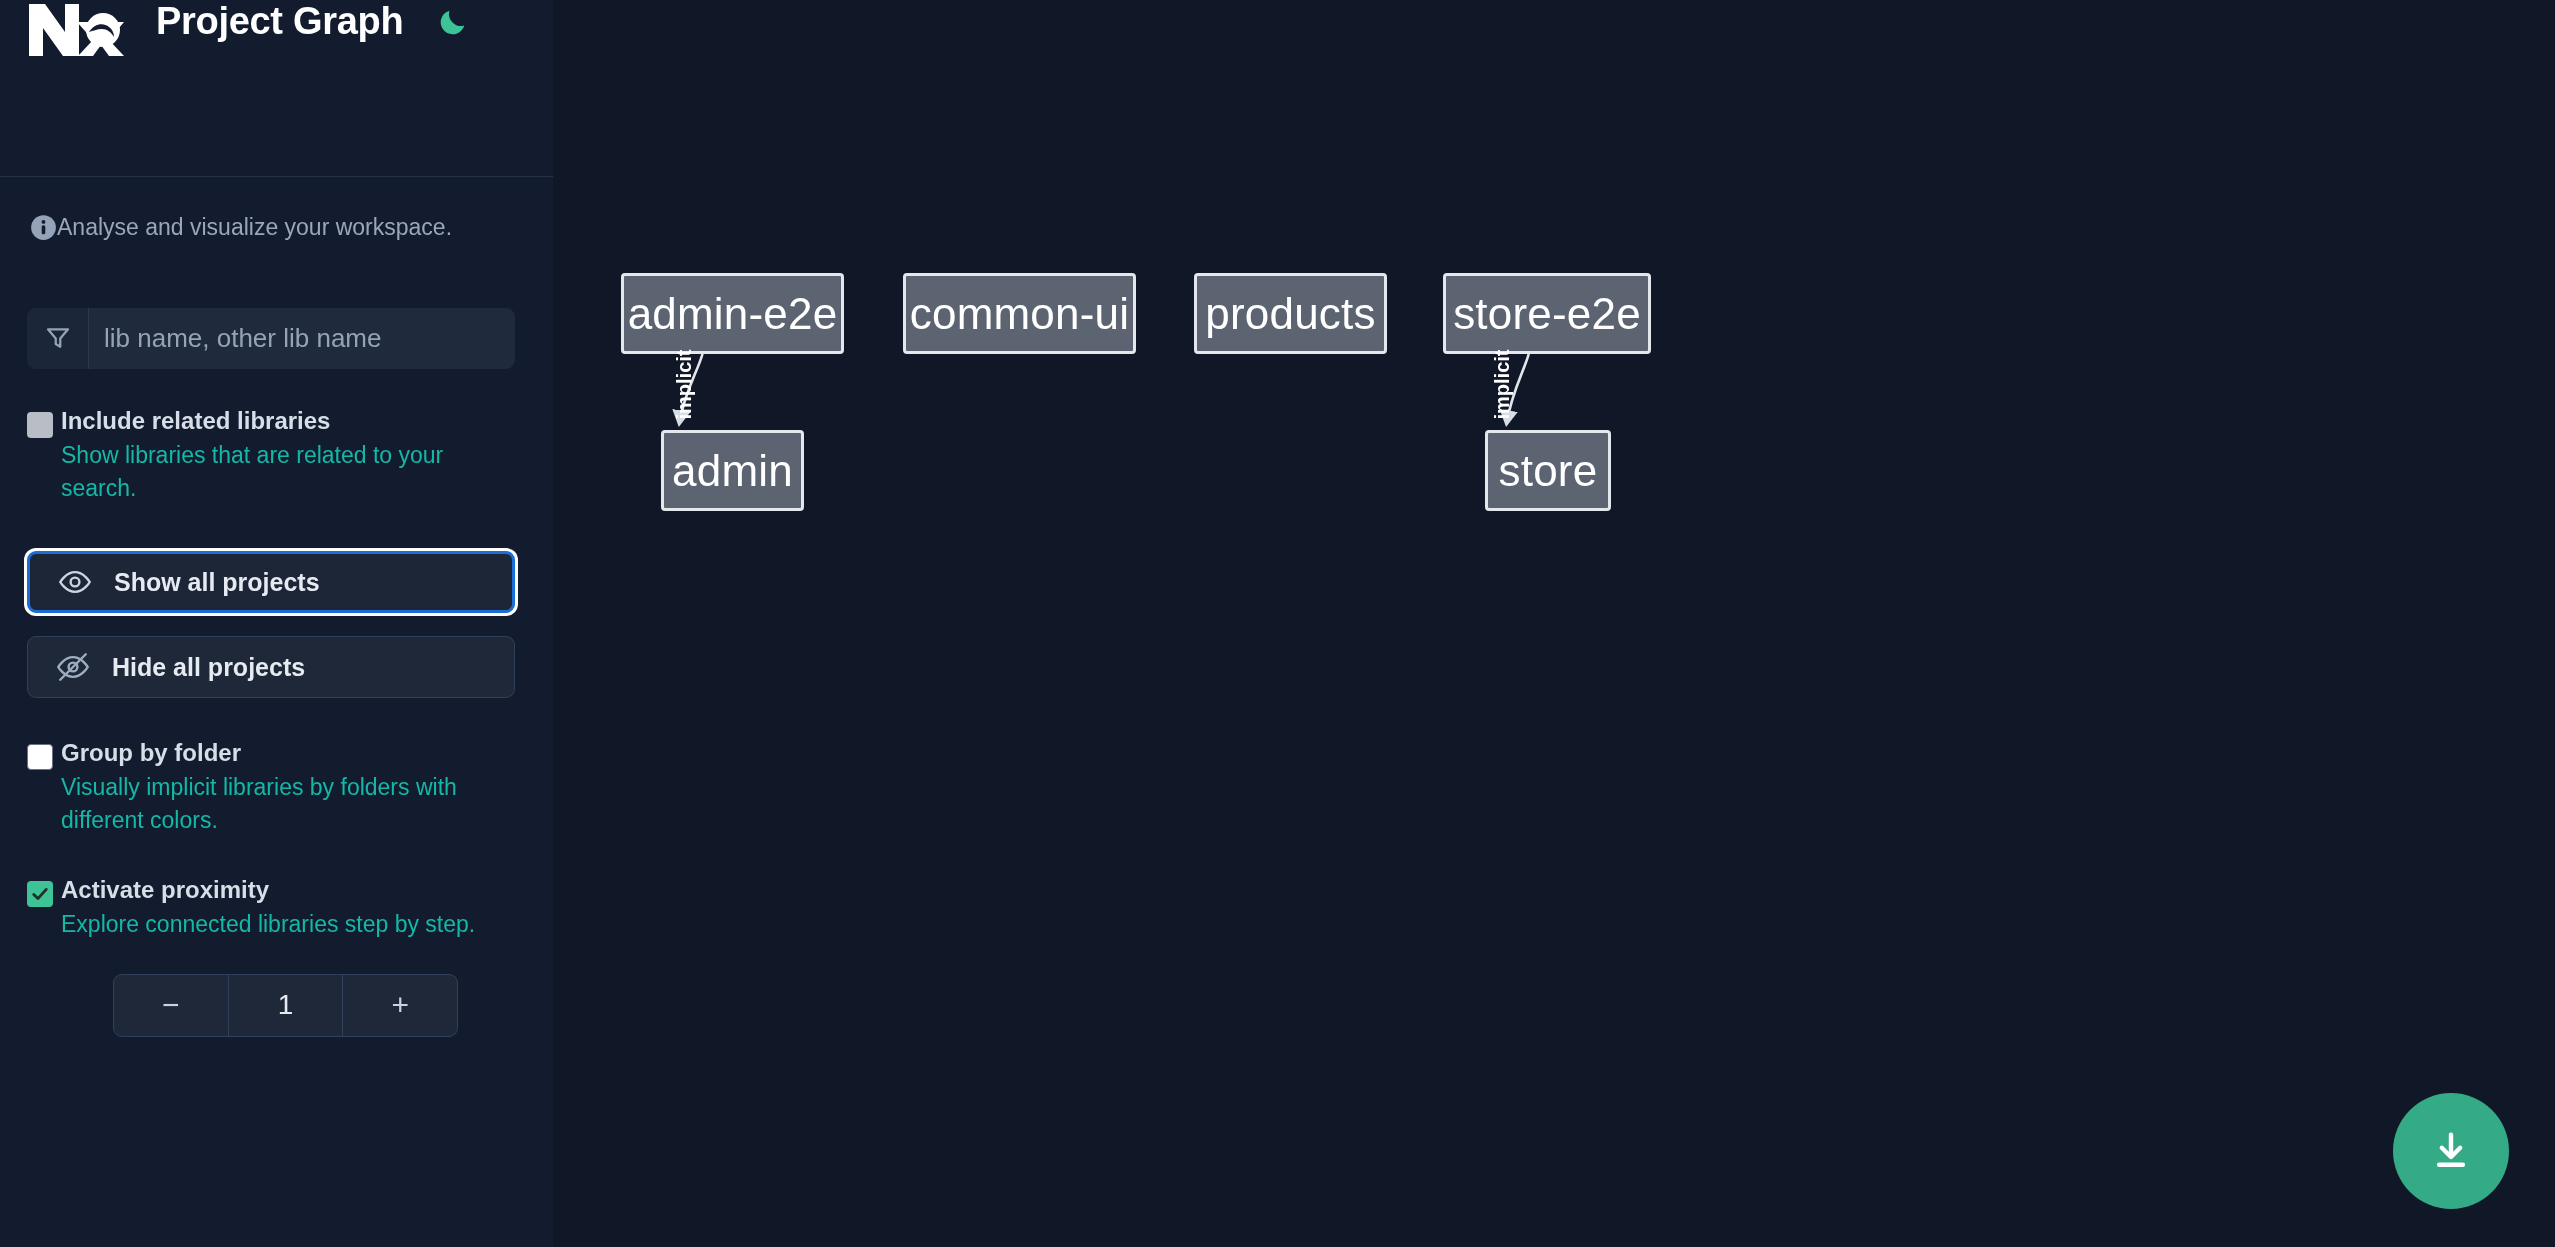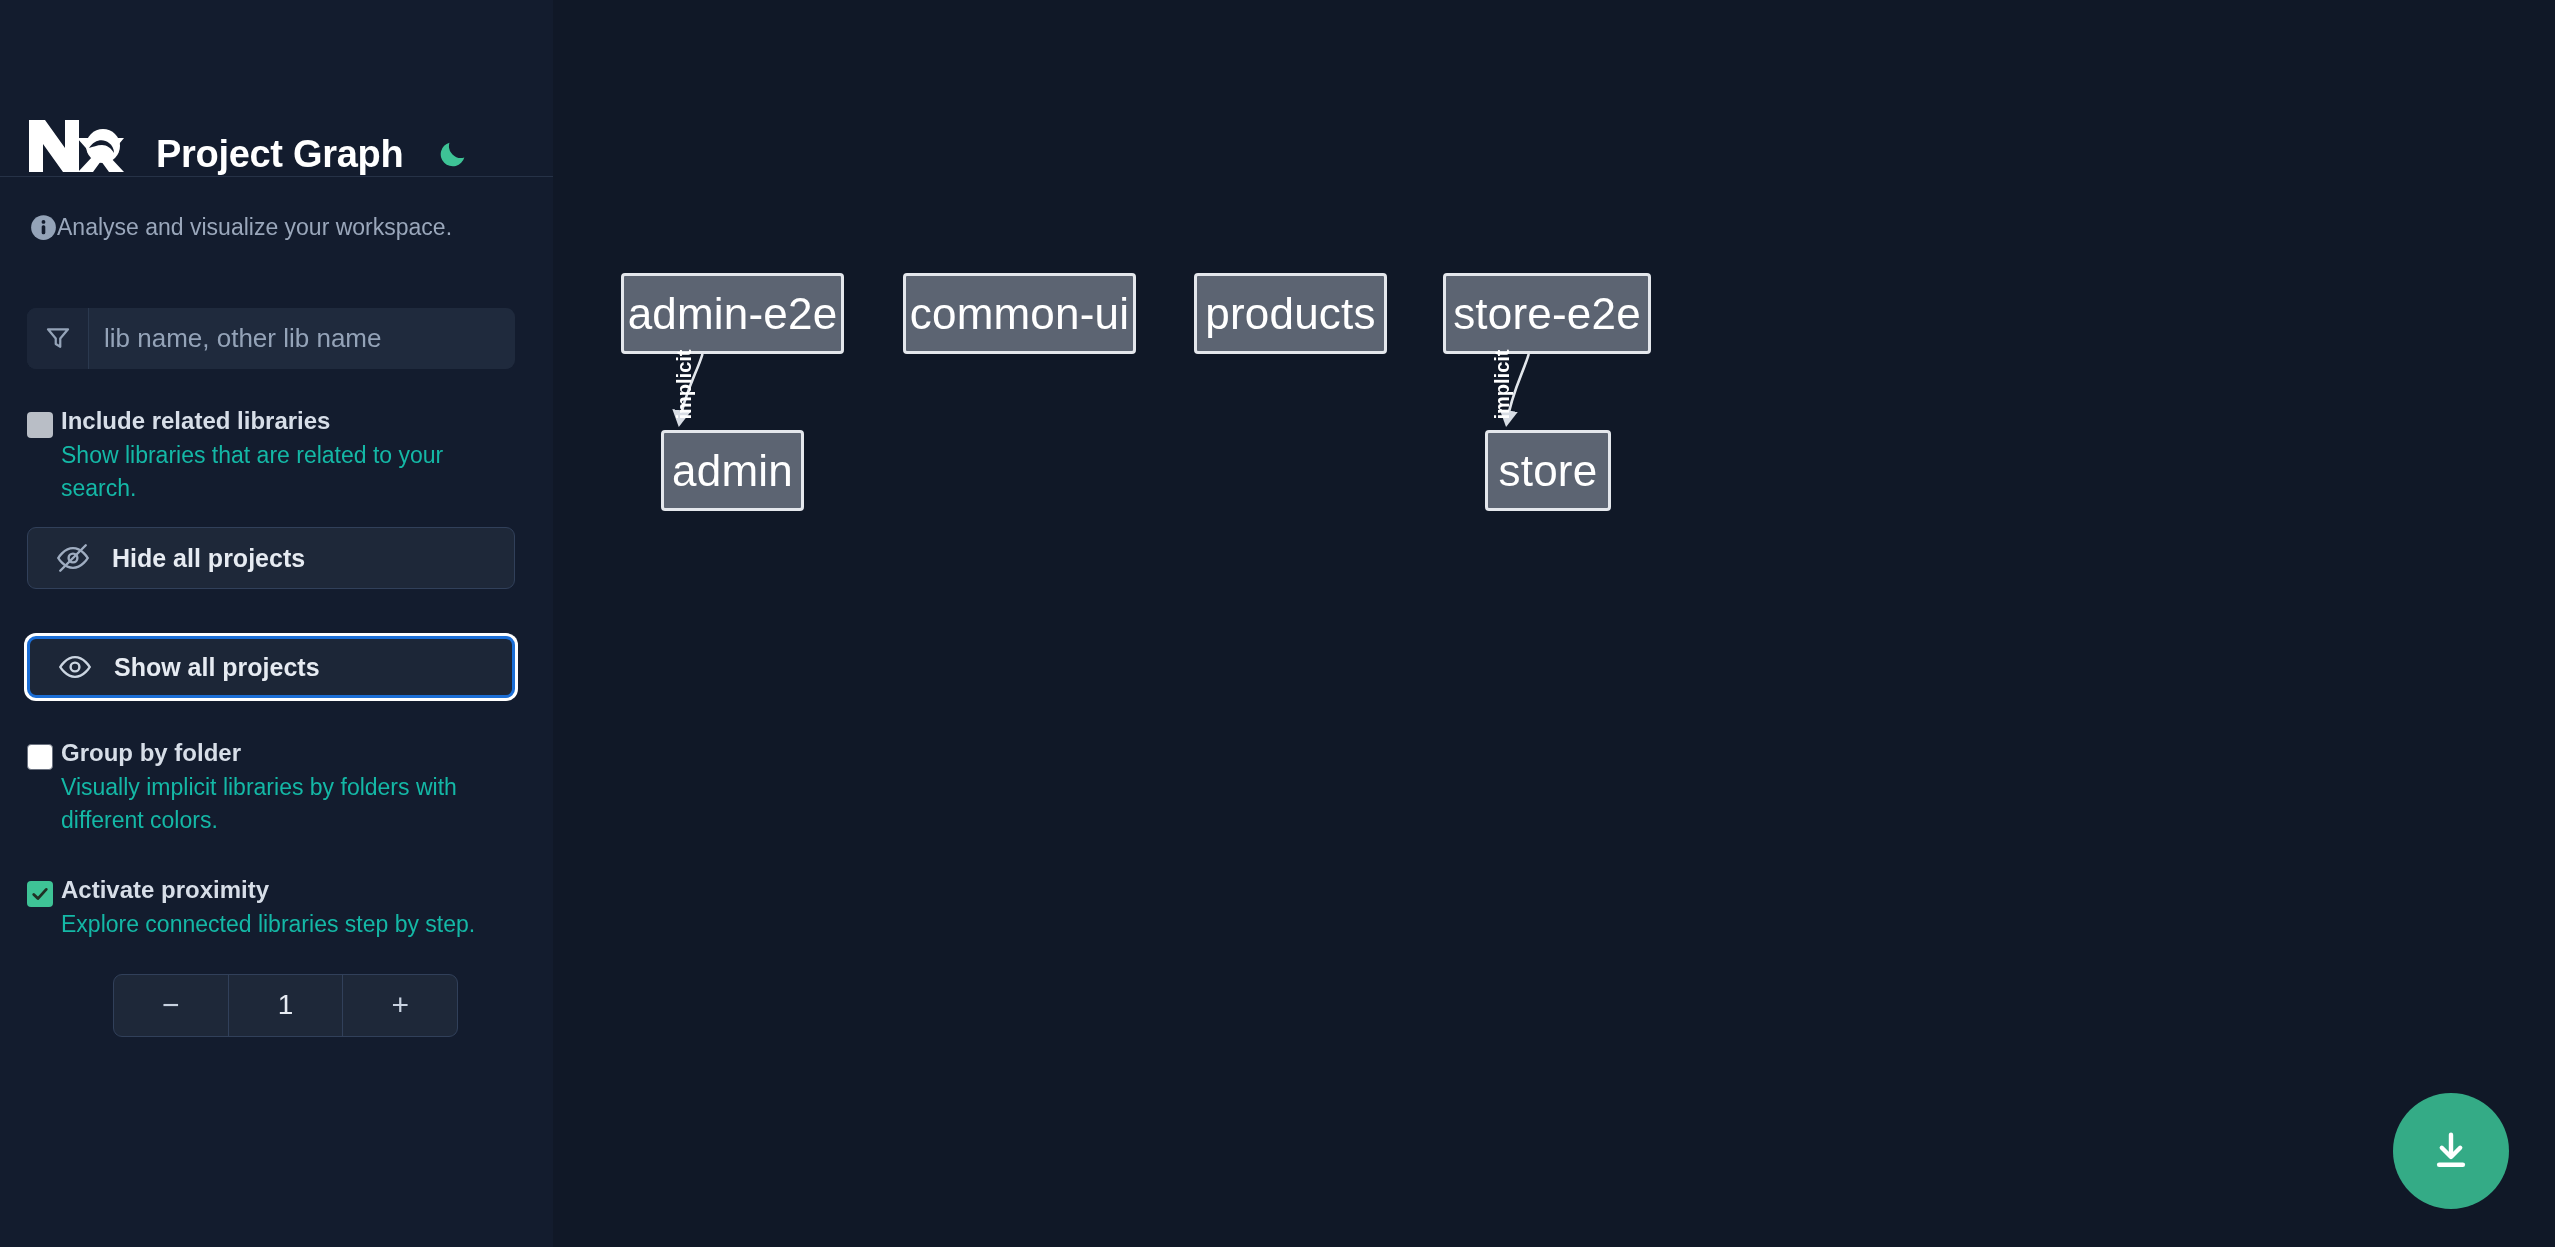--- a/index.html
+++ b/index.html
@@ -25,21 +25,21 @@
     position: relative;
     width: 553px;
     height: 1247px;
     background: #131c2e;
     flex: 0 0 553px;
   }
 
   .sidebar-header {
     height: 177px;
     display: flex;
-    align-items: flex-end;
+    align-items: flex-start;
     padding-left: 27px;
     border-bottom: 1px solid #263247;
   }
 
   .nx-logo {
     width: 97px;
     height: 60px;
     flex: 0 0 97px;
     display: block;
   }
@@ -333,35 +333,35 @@
       </div>
 
       <div class="check-group g1">
         <div class="cb cb-disabled"></div>
         <div class="check-texts">
           <div class="check-label">Include related libraries</div>
           <div class="check-desc">Show libraries that are related to your search.</div>
         </div>
       </div>
 
+      <div class="btn btn-show">
+        <svg class="bicon" viewBox="0 0 24 24" fill="none" stroke="#cbd5e1" stroke-width="1.7">
+          <path d="M1.6 12S5.6 5 12 5s10.4 7 10.4 7-4 7-10.4 7S1.6 12 1.6 12z"></path>
+          <circle cx="12" cy="12" r="3.1"></circle>
+        </svg>
+        <span>Show all projects</span>
+      </div>
+
       <div class="btn btn-hide">
         <svg class="bicon" viewBox="0 0 24 24" fill="none" stroke="#9fadc1" stroke-width="1.7" stroke-linecap="round">
           <path d="M1.6 12S5.6 5 12 5s10.4 7 10.4 7-4 7-10.4 7S1.6 12 1.6 12z"></path>
           <circle cx="12" cy="12" r="3.1"></circle>
           <path d="M3 21 L21 3"></path>
         </svg>
         <span>Hide all projects</span>
-      </div>
-
-      <div class="btn btn-show">
-        <svg class="bicon" viewBox="0 0 24 24" fill="none" stroke="#cbd5e1" stroke-width="1.7">
-          <path d="M1.6 12S5.6 5 12 5s10.4 7 10.4 7-4 7-10.4 7S1.6 12 1.6 12z"></path>
-          <circle cx="12" cy="12" r="3.1"></circle>
-        </svg>
-        <span>Show all projects</span>
       </div>
 
       <div class="check-group g2">
         <div class="cb cb-empty"></div>
         <div class="check-texts">
           <div class="check-label">Group by folder</div>
           <div class="check-desc">Visually implicit libraries by folders with different colors.</div>
         </div>
       </div>
 

